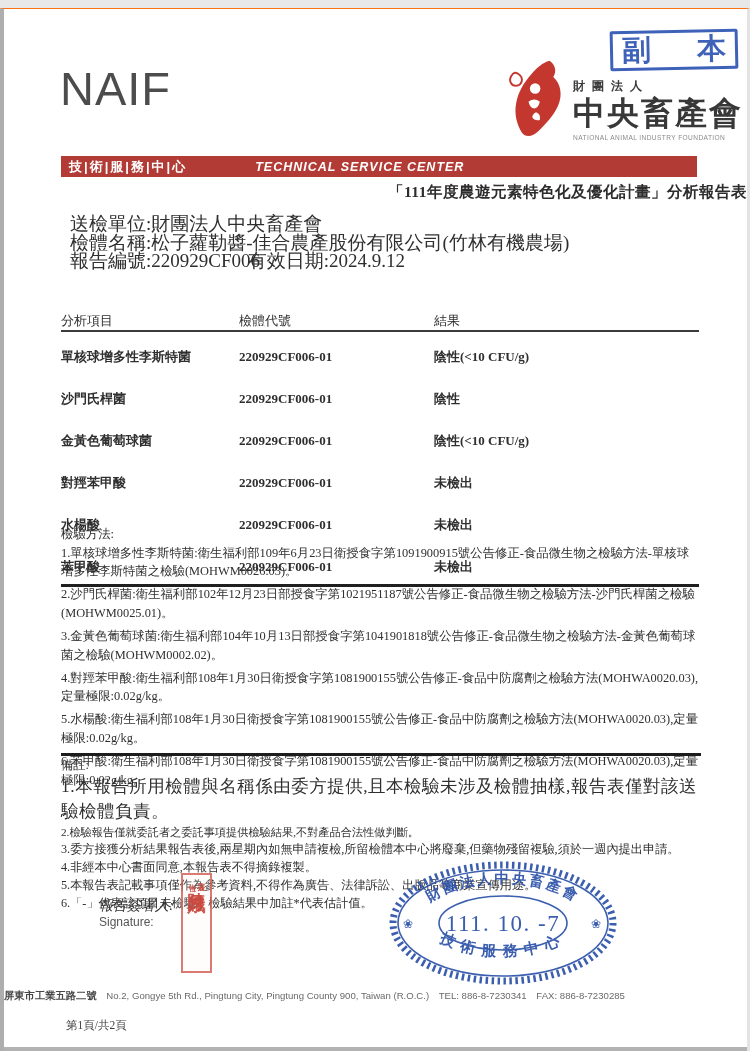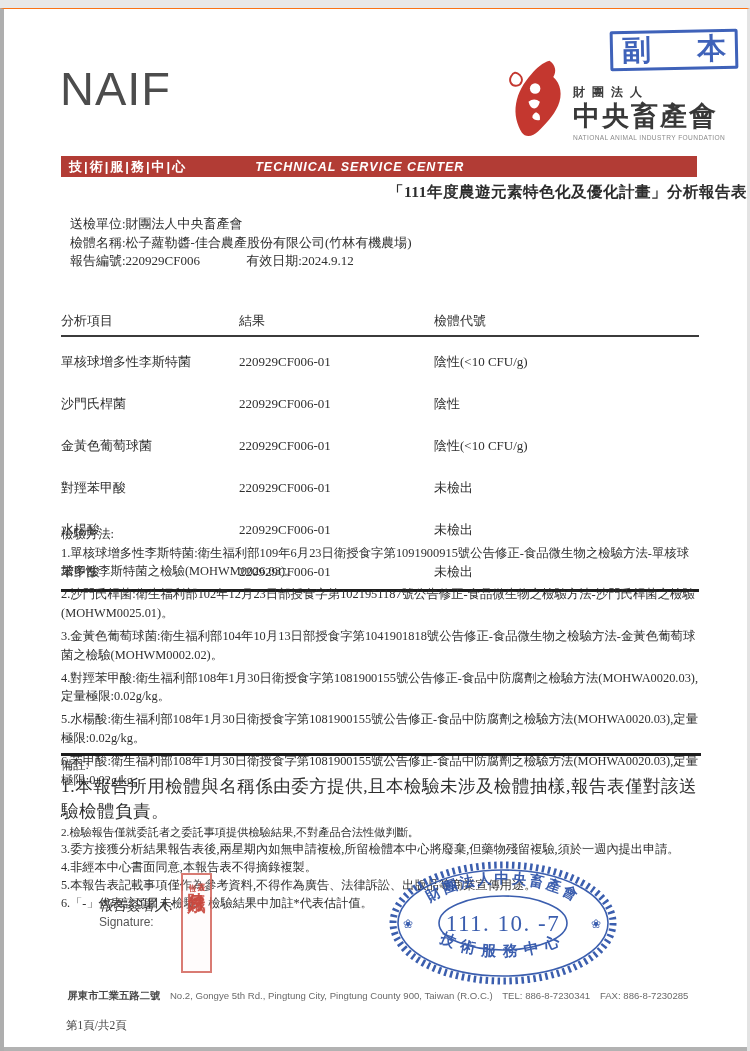--- a/index.html
+++ b/index.html
@@ -24,42 +24,42 @@
     border:3.5px solid #2f55b4; border-radius:2px;
     color:#2f55b4; font-weight:700; font-size:29px;
     display:flex; align-items:center; justify-content:space-between;
     padding:0 9px; box-sizing:border-box;
     transform:rotate(-1.2deg); opacity:.92;
   }
   .org-logo{position:absolute; left:503px; top:46px; display:flex; align-items:flex-end;}
   .org-island{width:62px; height:84px; margin-top:2px;}
   .org-text{margin-left:4px; margin-top:12px;}
   .org-type{font-size:12px; letter-spacing:7px; color:#3c3c3c; font-weight:600;}
-  .org-name{font-size:27px; font-weight:700; color:#383838; letter-spacing:2px; line-height:1.15;}
+  .org-name{font-size:32px; font-weight:700; color:#383838; letter-spacing:2px; line-height:1.15;}
   .org-en{font-size:6.6px; color:#8a8a8a; letter-spacing:.4px;
     font-family:"Liberation Sans","DejaVu Sans",sans-serif; margin-top:2px;}
   .banner{
     position:absolute; left:57px; top:147px; width:636px; height:21px;
     display:flex; align-items:center;
     color:#fff; font-family:"Liberation Sans","DejaVu Sans",sans-serif;
   }
   .banner-zh{margin-left:8px; font-size:13px; font-weight:700; letter-spacing:2px;}
   .banner-en{margin-left:68px; font-size:12.5px; font-weight:700; font-style:italic; letter-spacing:1px;}
   
   .doc-title{position:absolute; left:0; right:0; top:173px; text-align:right;
     font-size:15.5px; color:#2d2d2d; letter-spacing:.5px;font-weight:bold;}
-  .info-left{position:absolute; left:66px; top:206px; font-size:13px; line-height:18.6px; white-space:nowrap;}
+  .info-left{position:absolute; left:66px; top:206px; font-size:19px; line-height:18.6px; white-space:nowrap;}
   .info-right{position:absolute; left:430px; top:206px; font-size:13px; line-height:18.6px; white-space:nowrap;}
   .half{display:inline-block; width:173px;}
   
   .results{position:absolute; left:57px; top:303px; width:638px; border-bottom:3px solid #1f1f1f;}
   .res-row,.res-head{display:grid; grid-template-columns:178px 195px 1fr; font-size:13px;}
-  .res-head{padding-bottom:5px; border-bottom:2px solid #3b3b3b;}
+  .res-head{border-bottom:2px solid #3b3b3b;}
   .res-row{height:31px; align-items:end; padding-bottom:11px; box-sizing:content-box;}
-  .res-row span{line-height:1;}
+  .res-row span{line-height:1;font-weight:bold;}
   
   .methods{position:absolute; left:57px; top:516px; width:640px; font-size:12.4px; line-height:18.6px;}
   .methods .m-item{margin-bottom:4.5px;}
   
   .remarks{position:absolute; left:57px; top:744px; width:640px; border-top:3px solid #1c1c1c; 
     font-size:12.2px; line-height:18px;}
   .remarks .r-item:nth-child(2){font-size:17.5px; line-height:25px; letter-spacing:.5px;}
   .remarks .r-item:nth-child(3){font-size:11.2px; line-height:16px;}
   
   .sig-labels{position:absolute; left:95px; top:888px; line-height:17px;}
@@ -69,21 +69,21 @@
     position:absolute; left:177px; top:864px; width:31px; height:100px;
     border:2px solid rgba(207,90,80,.8); color:rgba(201,72,62,.9);
     display:flex; flex-direction:column; align-items:center; box-sizing:border-box;
     background:rgba(255,235,233,.15);
   }
   .seal-title{display:flex; flex-direction:row-reverse; margin-top:2px;}
   .seal-title span{writing-mode:vertical-rl; font-size:8px; line-height:9px; letter-spacing:0;}
   .seal-name{writing-mode:vertical-rl; font-size:18px; font-weight:700; letter-spacing:2px; margin-top:1px;}
   .oval-stamp{position:absolute; left:382px; top:850px; opacity:.92;}
   
-  .footer-address{position:absolute; left:12px; right:0; top:980px; text-align:center;
+  .footer-address{position:absolute; left:0; right:0; top:980px; text-align:left;
     font-size:9.6px; color:#6a6a6a; font-family:"Liberation Sans","DejaVu Sans",sans-serif; white-space:nowrap;}
   .footer-address .addr-zh{color:#474747; font-weight:700; font-size:10.3px; margin-right:7px;}
   .footer-address span{margin-right:7px;}
   .serial{position:absolute; left:527px; top:1039px; white-space:nowrap;}
   .serial-prefix{font-family:"Liberation Sans","DejaVu Sans",sans-serif; font-size:21px; font-weight:700; color:#a6453c;}
   .serial-no{font-family:"DejaVu Sans Mono","Liberation Mono",monospace; font-size:21px; color:#cb6e62; letter-spacing:3px; margin-left:9px;}
   .page-no{position:absolute; left:62px; top:1009px; font-size:11.5px; color:#3f3f3f;}
   .bottom-bar{position:absolute; left:0; right:0; bottom:0; height:12px; background:#b2b2b2;}
 </style>
 </head>
@@ -125,22 +125,22 @@
     <div>檢體名稱:松子蘿勒醬-佳合農產股份有限公司(竹林有機農場)</div>
     <div>
       <span class="half">報告編號:220929CF006</span>
       <span>有效日期:2024.9.12</span>
     </div>
   </div>
 
   <div class="results">
     <div class="res-head">
       <span>分析項目</span>
+      <span>檢體代號</span>
       <span>結果</span>
-      <span>檢體代號</span>
     </div>
     <div class="res-row">
       <span>單核球增多性李斯特菌</span>
       <span>220929CF006-01</span>
       <span>陰性(&lt;10 CFU/g)</span>
     </div>
     <div class="res-row">
       <span>沙門氏桿菌</span>
       <span>220929CF006-01</span>
       <span>陰性</span>

